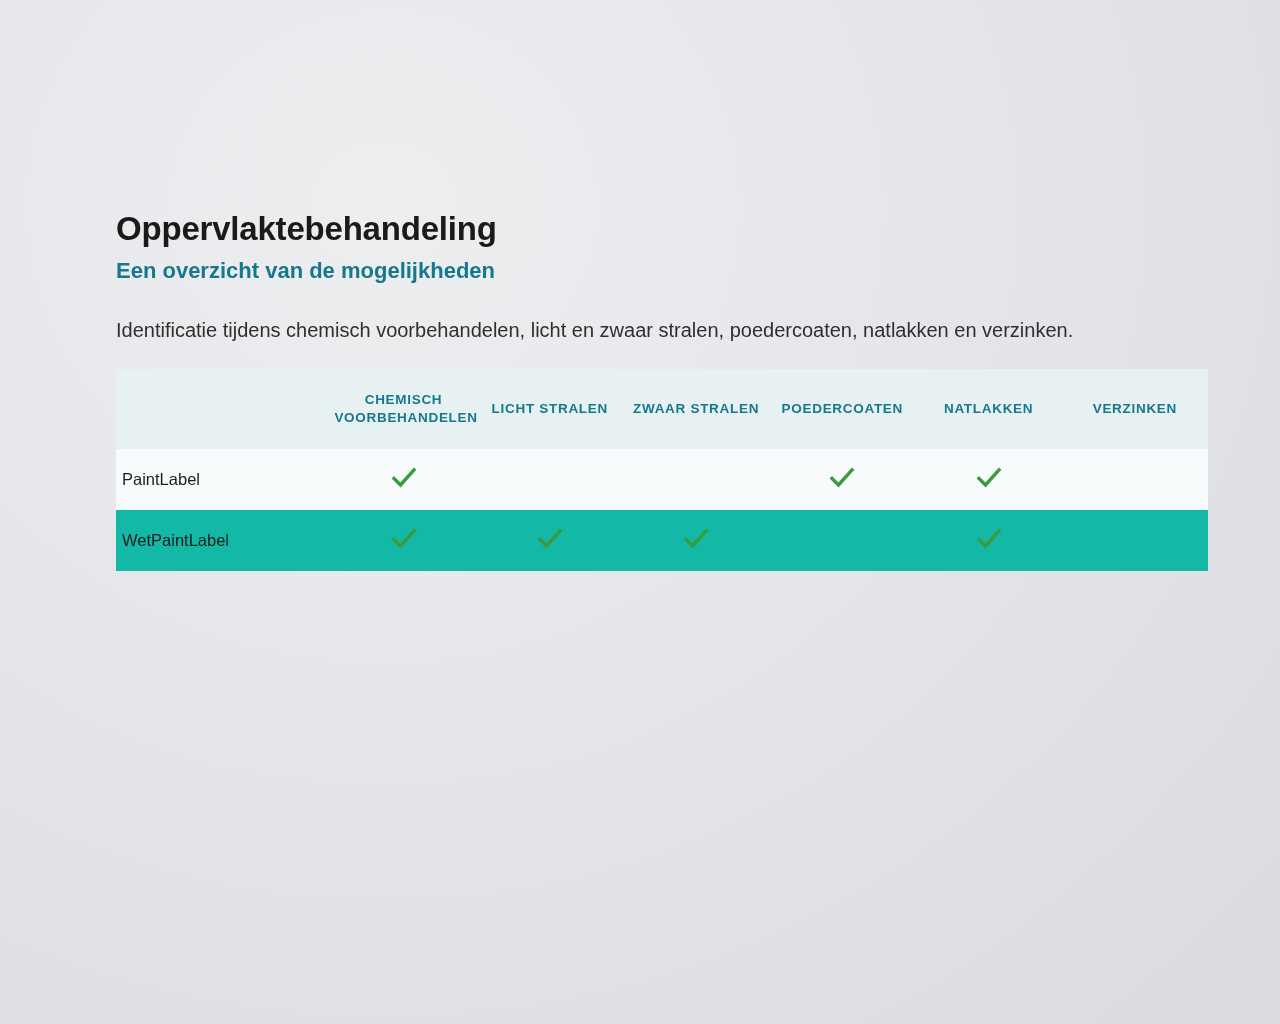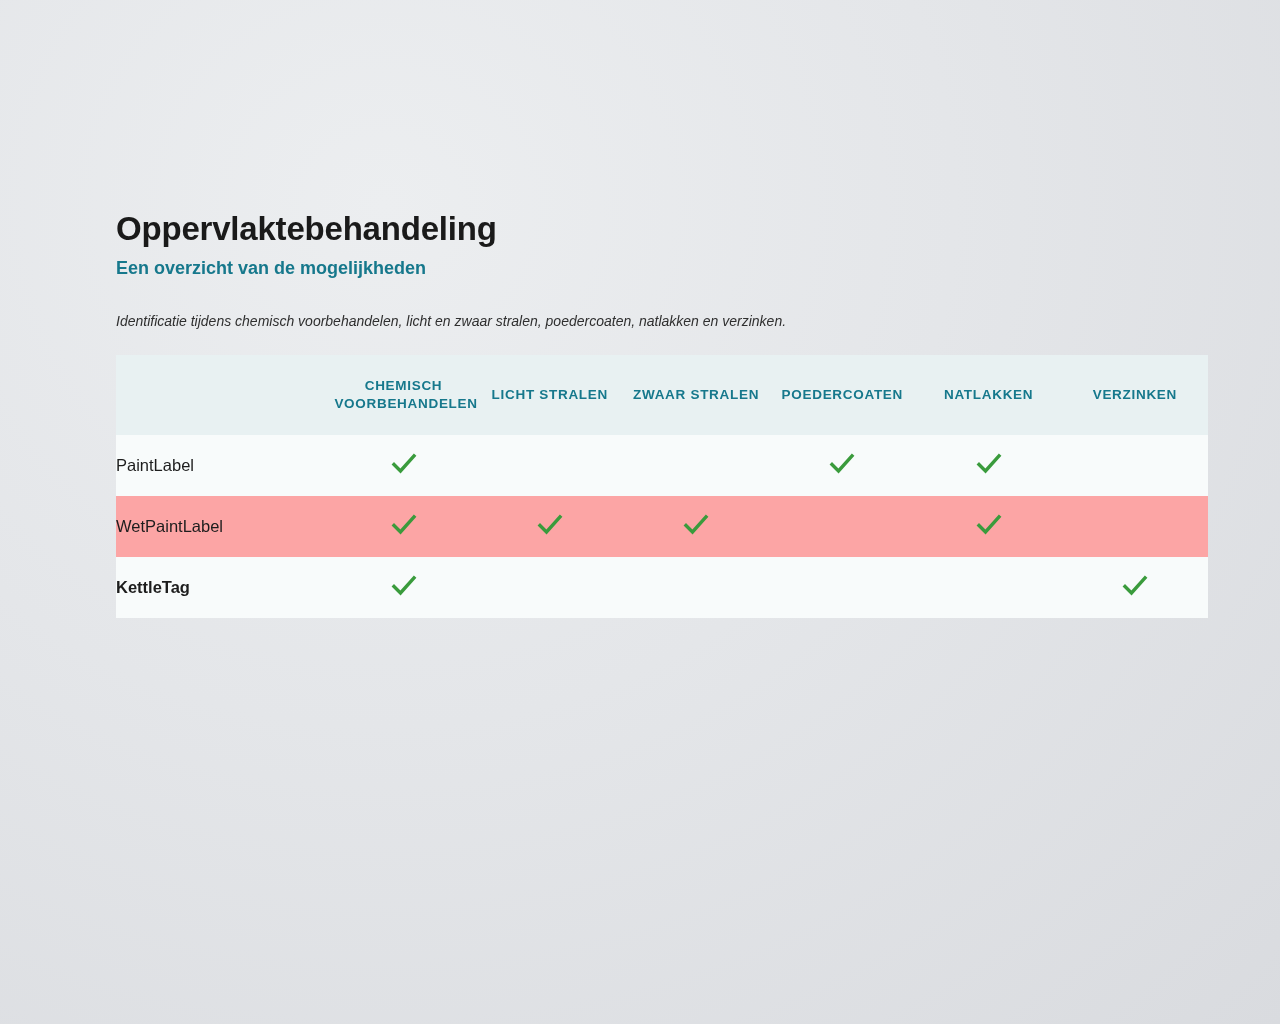--- a/index.html
+++ b/index.html
@@ -27,33 +27,32 @@
   }
   .title {
     font-size: 33px;
     font-weight: bold;
     color: #1a1a1a;
     letter-spacing: -0.2px;
     margin: 0;
     line-height: 1.25;
   }
   .subtitle {
-    font-size: 18px;
+    font-size: 22px;
     font-weight: bold;
     color: #16788c;
     margin: 8px 0 0 0;
     line-height: 1.3;
   }
   .intro {
-    font-size: 14px;
+    font-size: 20px;
     color: #2f2f2f;
     margin: 30px 0 4px 0;
     line-height: 1.45;
     max-width: 1070px;
-    font-style: italic;
   }
   table.matrix {
     margin-top: 24px;
     border-collapse: collapse;
     width: 1092px;
     table-layout: fixed;
   }
   table.matrix thead th {
     background: #e8f1f2;
     color: #16788c;
@@ -73,29 +72,29 @@
   table.matrix tbody td {
     height: 61px;
     font-size: 16px;
     color: #222;
     text-align: center;
     vertical-align: middle;
     padding: 0;
   }
   table.matrix tbody td.rowlabel {
     text-align: left;
-    padding-left: 0;
+    padding-left: 6px;
     font-size: 16.5px;
     color: #1d1d1d;
   }
   table.matrix tbody tr.odd {
     background: #f8fbfb;
   }
   table.matrix tbody tr.even {
-    background: #fca5a5;
+    background: #14b8a6;
   }
   tbody tr.bold-row td.rowlabel {
     font-weight: bold;
   }
   .check {
     display: inline-block;
     width: 26px;
     height: 26px;
     line-height: 0;
   }
@@ -162,30 +161,17 @@
                 </svg></span></td>
             <td><span class="check"><svg width="26" height="26" viewBox="0 0 26 26" xmlns="http://www.w3.org/2000/svg">
                   <path d="M3 13.5 L9.5 20 L23 5" fill="none" stroke="#3a9b3c" stroke-width="3.4" stroke-linecap="square" stroke-linejoin="miter"></path>
                 </svg></span></td>
             <td></td>
             <td><span class="check"><svg width="26" height="26" viewBox="0 0 26 26" xmlns="http://www.w3.org/2000/svg">
                   <path d="M3 13.5 L9.5 20 L23 5" fill="none" stroke="#3a9b3c" stroke-width="3.4" stroke-linecap="square" stroke-linejoin="miter"></path>
                 </svg></span></td>
             <td></td>
           </tr>
-          <tr class="odd bold-row">
-            <td class="rowlabel">KettleTag</td>
-            <td><span class="check"><svg width="26" height="26" viewBox="0 0 26 26" xmlns="http://www.w3.org/2000/svg">
-                  <path d="M3 13.5 L9.5 20 L23 5" fill="none" stroke="#3a9b3c" stroke-width="3.4" stroke-linecap="square" stroke-linejoin="miter"></path>
-                </svg></span></td>
-            <td></td>
-            <td></td>
-            <td></td>
-            <td></td>
-            <td><span class="check"><svg width="26" height="26" viewBox="0 0 26 26" xmlns="http://www.w3.org/2000/svg">
-                  <path d="M3 13.5 L9.5 20 L23 5" fill="none" stroke="#3a9b3c" stroke-width="3.4" stroke-linecap="square" stroke-linejoin="miter"></path>
-                </svg></span></td>
-          </tr>
         </tbody>
     </table>
 
   </div>
 </div>
 
 </body></html>

